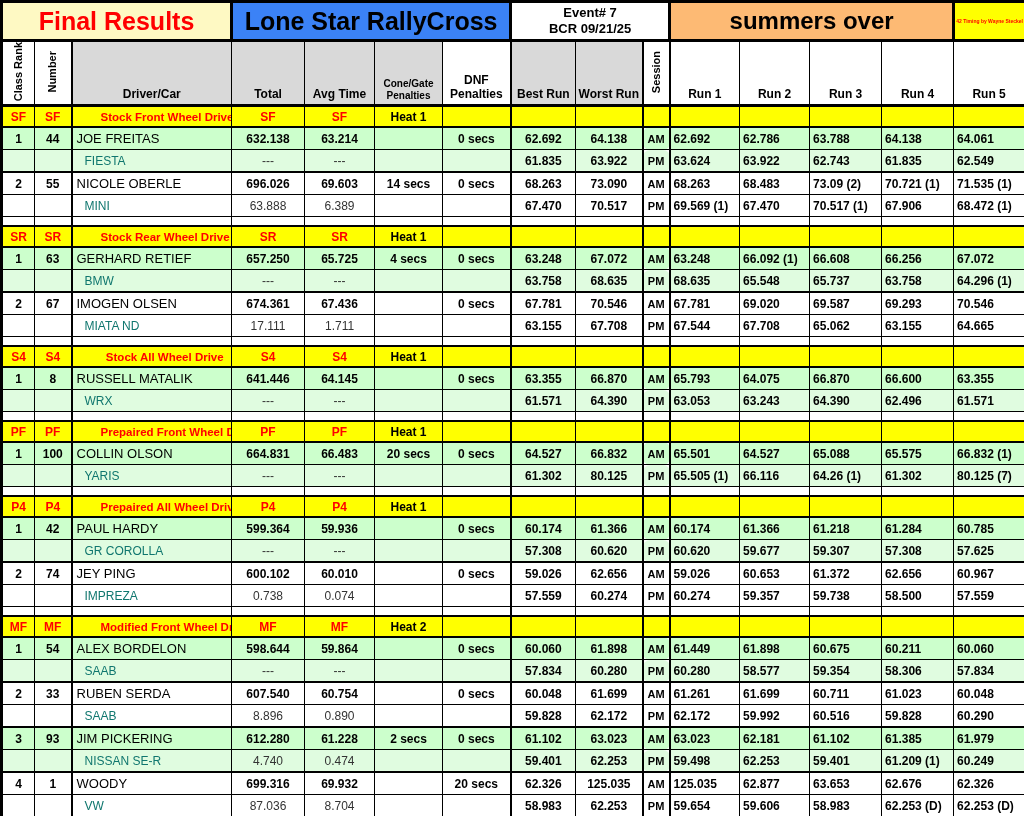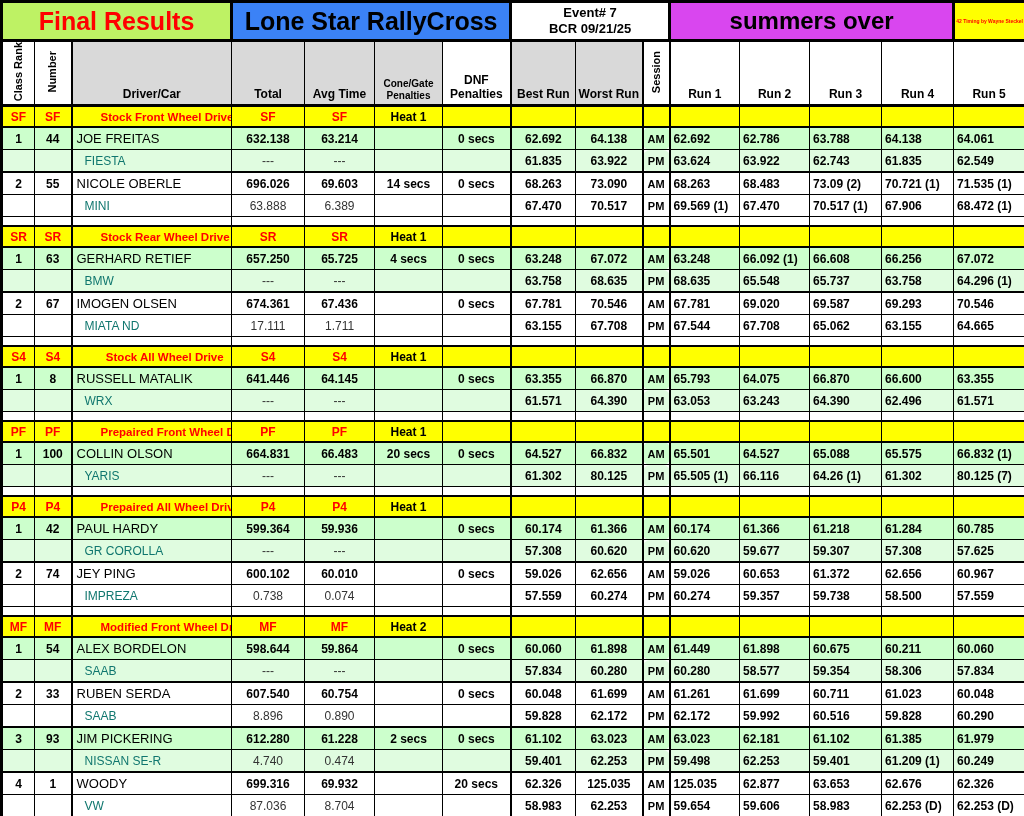--- a/index.html
+++ b/index.html
@@ -2,24 +2,24 @@
 <html><head>
 <meta charset="utf-8">
 <style>
   html,body{margin:0;padding:0;background:#fff;}
   body{font-family:"Liberation Sans",sans-serif;color:#000;width:1024px;}
   .sheet{width:1024px;}
   table{border-collapse:collapse;table-layout:fixed;width:1024px;border:3px solid #000;}
   td{border:1px solid #000;font-size:12px;padding:0 2px;white-space:nowrap;overflow:hidden;height:21px;vertical-align:middle;}
   
   .title-row td{border-width:3px;height:36px;}
-  .t-final{font-size:25px;font-weight:bold;color:#ff0000;text-align:center;background:#bef264;}
+  .t-final{font-size:25px;font-weight:bold;color:#ff0000;text-align:center;background:#fef9c3;}
   .t-series{font-size:25px;font-weight:bold;background:#3b82f6;text-align:center;}
   .t-event{font-size:13px;font-weight:bold;text-align:center;line-height:1.25;white-space:normal;}
-  .t-banner{font-size:24px;font-weight:bold;background:#d946ef;text-align:center;}
+  .t-banner{font-size:24px;font-weight:bold;background:#fdba74;text-align:center;}
   .t-credit{font-size:5px;font-weight:bold;color:#ff0000;background:#ffff00;text-align:center;padding:0;}
   
   .colhead td{background:#fff;font-weight:bold;text-align:center;height:52px;border-bottom:3px solid #000;vertical-align:bottom;padding-bottom:3px;}
   .colhead td.gray{background:#d9d9d9;}
   .colhead td.vh{vertical-align:middle;padding:0;text-align:center;}
   .vert{writing-mode:vertical-rl;transform:rotate(180deg);display:inline-block;font-size:11px;font-weight:bold;line-height:1;}
   .wrap{white-space:normal;line-height:1.15;}
   .small-head{font-size:10px;}
   
   .classrow td{background:#ffff00;font-weight:bold;text-align:center;border-top:2px solid #000;border-bottom:2px solid #000;height:19px;}

